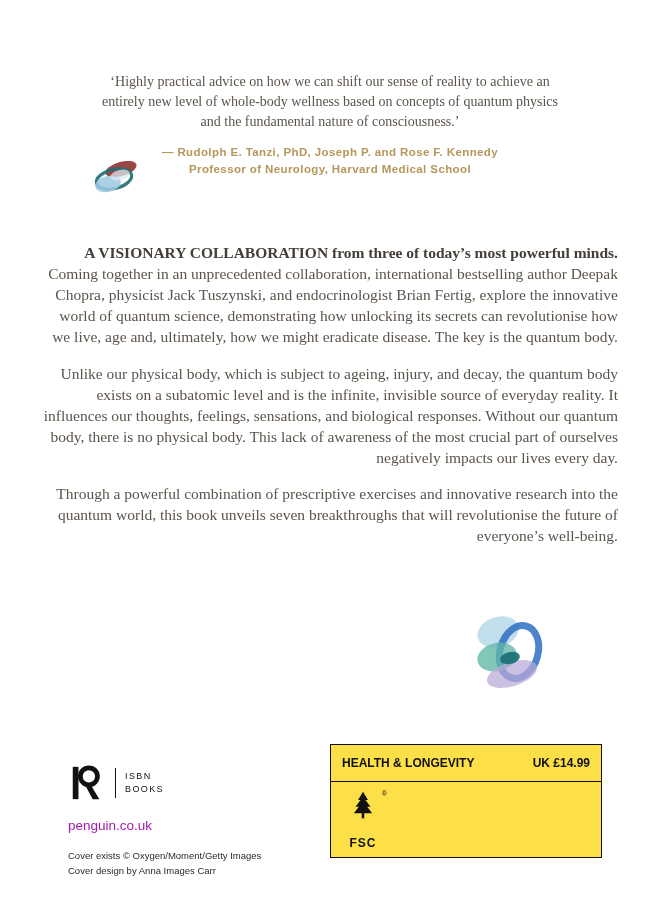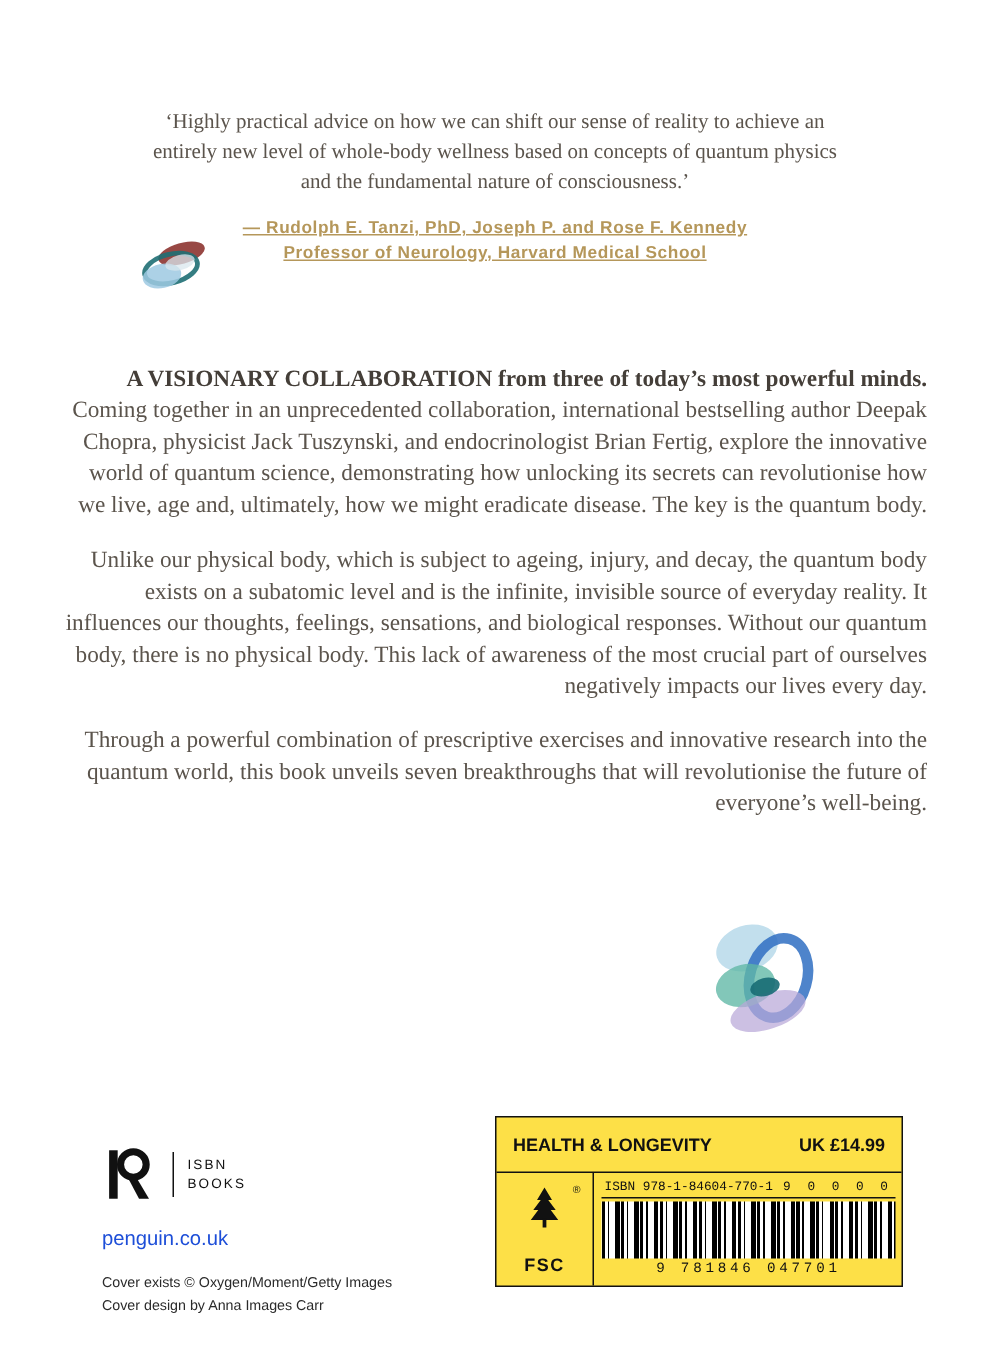--- a/index.html
+++ b/index.html
@@ -25,21 +25,20 @@
   .attribution {
     margin:12px auto 0;
     width:430px;
     text-align:center;
     font-family:"Liberation Sans", sans-serif;
     font-weight:bold;
     font-size:11.5px;
     line-height:1.5;
     letter-spacing:.4px;
     color:#b5975a;
-    text-decoration:underline;
   }
 
   
   .swirl-small { position:absolute; left:90px; top:156px; }
   .swirl-large { position:absolute; left:460px; top:606px; }
 
   
   .copy {
     margin:64px auto 0;
     width:576px;
@@ -58,21 +57,21 @@
   }
   .pub-divider { width:1px; height:30px; background:#111; }
   .pub-name {
     font-family:"Liberation Sans", sans-serif;
     font-size:9px; letter-spacing:1.4px;
     line-height:1.45; color:#111;
   }
   .website {
     position:absolute; left:68px; top:818px;
     font-family:"Liberation Sans", sans-serif;
-    font-size:13.5px; color:#1d4ed8;
+    font-size:13.5px; color:#a21caf;
   }
   .credits {
     position:absolute; left:68px; top:848px;
     font-family:"Liberation Sans", sans-serif;
     font-size:9.5px; line-height:1.6; color:#2a2a2a;
   }
 
   
   .infobox {
     position:absolute; left:330px; top:744px;
@@ -191,24 +190,16 @@
     </div>
     <div class="infobox-bottom">
       <div class="fsc-cell">
         <span class="fsc-reg">®</span>
         <svg width="30" height="30" viewBox="0 0 36 36">
           <path d="M18 2 L24 12 H21 L27 20 H23 L29 28 H7 L13 20 H9 L15 12 H12 Z" fill="#111"></path>
           <rect x="16.5" y="27" width="3" height="7" fill="#111"></rect>
         </svg>
         <div class="fsc-label">FSC</div>
       </div>
-      <div class="bc-cell">
-        <div class="isbn-row">
-          <span>ISBN 978-1-84604-770-1</span>
-          <span class="isbn-supp">9 0 0 0 0</span>
-        </div>
-        <div class="bars"></div>
-        <div class="bc-num">9 781846 047701</div>
-      </div>
     </div>
   </div>
 
 </div>
 
 </body></html>

